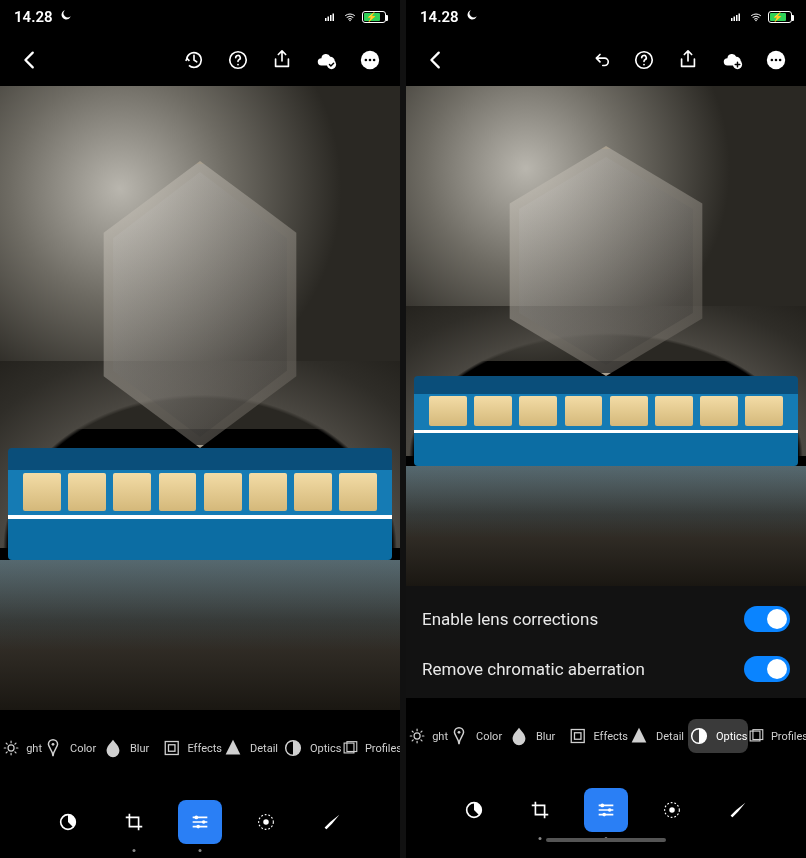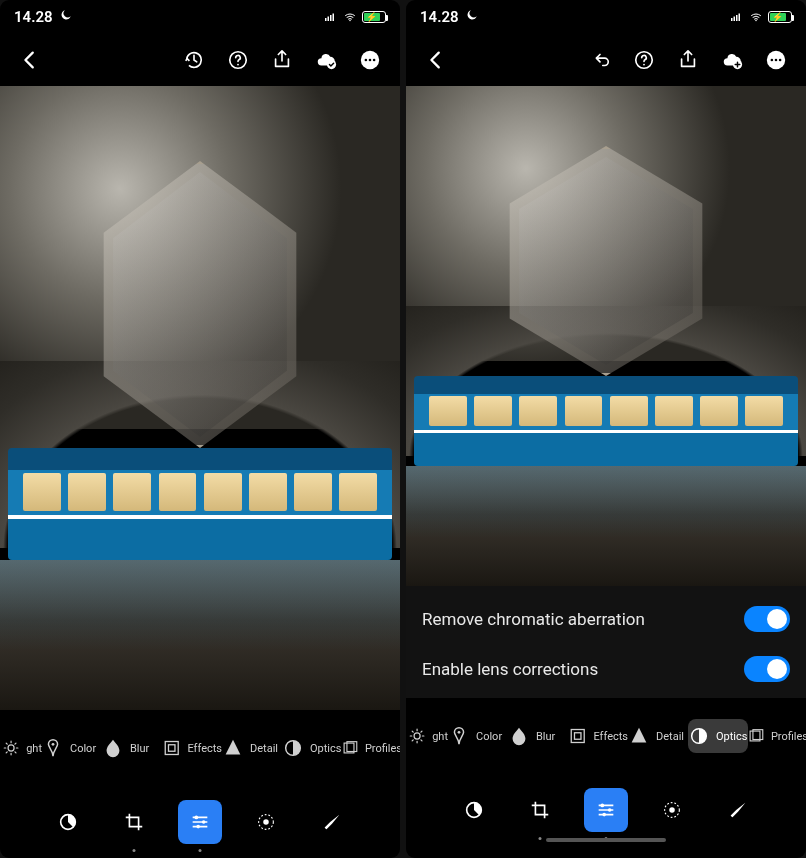--- a/index.html
+++ b/index.html
@@ -12,21 +12,20 @@
     display: flex;
     gap: 6px;
   }
   .phone {
     flex: 1;
     background: #000;
     position: relative;
     display: flex;
     flex-direction: column;
     overflow: hidden;
-    border-radius: 9px;
   }
   
   .status-bar {
     height: 34px;
     display: flex;
     align-items: center;
     justify-content: space-between;
     padding: 0 14px;
     font-size: 15px;
     font-weight: 600;
@@ -554,27 +553,27 @@
         </div>
       <div class="platform"></div>
       <div class="lamp">
           <div class="hex"></div>
         </div>
     </div>
   </div>
 
   <div class="optics-panel">
     <div class="optics-row">
+      <span>Enable lens corrections</span>
+      <div class="toggle"></div>
+    </div>
+    <div class="optics-row">
       <span>Remove chromatic aberration</span>
       <div class="toggle"></div>
     </div>
-    <div class="optics-row">
-      <span>Enable lens corrections</span>
-      <div class="toggle"></div>
-    </div>
   </div>
 
   <div class="adjust-strip">
     <div class="adj narrow">
         <svg viewBox="0 0 24 24">
           <use href="#i-light"></use>
         </svg>
         <span class="adj-label">ght</span>
       </div>
     <div class="adj">

